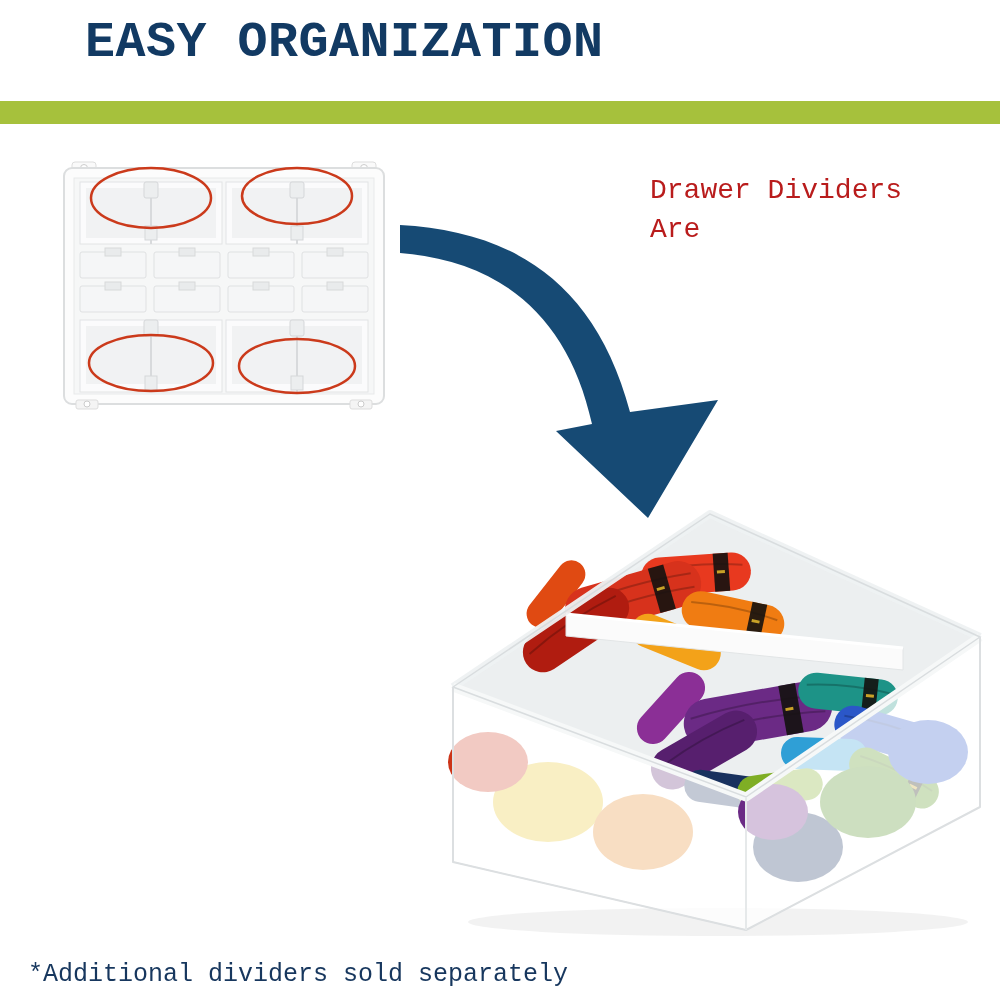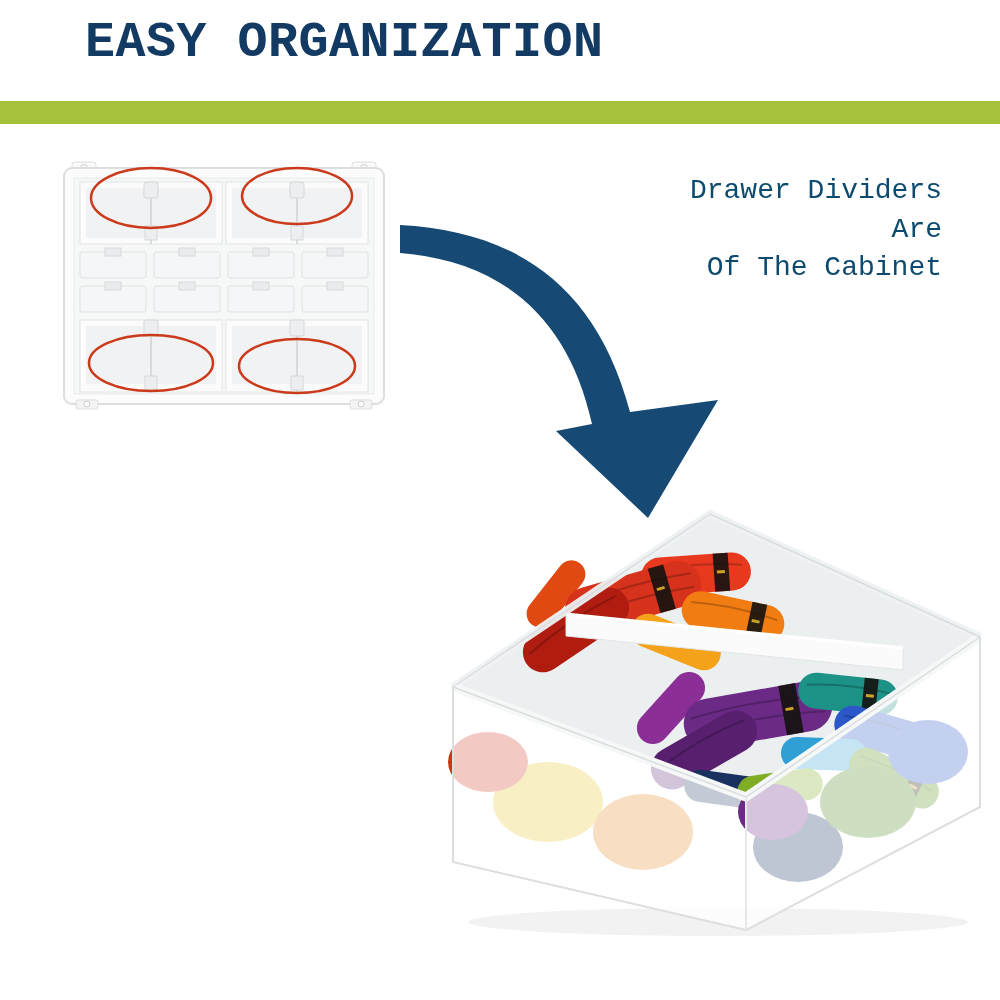--- a/index.html
+++ b/index.html
@@ -10,21 +10,21 @@
   }
   .title{
     position:absolute;left:85px;top:14px;margin:0;
     font-size:50px;font-weight:900;letter-spacing:.5px;color:#123a63;
   }
   .accent-bar{
     position:absolute;left:0;top:101px;width:1000px;height:23px;background:#a6c13c;
   }
   .callout{
     position:absolute;left:650px;top:172px;width:292px;
-    font-size:28px;line-height:1.38;color:#0c4a6e;text-align:right;
+    font-size:28px;line-height:1.38;color:#b91c1c;text-align:left;
   }
   .footnote{
     position:absolute;left:28px;top:960px;font-size:25px;color:#17375e;
   }
   .cabinet{position:absolute;left:58px;top:160px;}
   .arrow{position:absolute;left:390px;top:195px;}
   .drawer{position:absolute;left:428px;top:502px;}
   .hl{fill:none;stroke:#cb3a1b;stroke-width:2.5;}
   .capline{fill:none;stroke:rgba(0,0,0,0.22);stroke-width:2;}
 </style>
@@ -106,21 +106,20 @@
     <ellipse class="hl" cx="93" cy="203" rx="62" ry="28"></ellipse>
     <ellipse class="hl" cx="239" cy="206" rx="58" ry="27"></ellipse>
   </svg>
 
   <svg class="arrow" width="345" height="340" viewBox="0 0 345 340">
     <path d="M 10 30 C 120 36 205 85 240 217 L 328 205 L 258 323 L 166 236 L 202 229 C 178 120 110 66 10 58 Z" fill="#164a74" stroke-linejoin="round"></path>
   </svg>
 
   <div class="callout">
     <div>Drawer Dividers Are</div>
-    <div>Of The Cabinet</div>
   </div>
 
   <svg class="drawer" width="562" height="435" viewBox="0 0 562 435" aria-label="Clear plastic drawer filled with colorful embroidery floss, split by a white divider">
     <ellipse cx="290" cy="420" rx="250" ry="14" fill="rgba(0,0,0,0.05)"></ellipse>
 
     <polygon points="25,185 282,12 552,135 318,295" fill="#eceff0"></polygon>
 
     <g>
       <g transform="translate(128,92) rotate(-52)">
           <rect x="-39" y="-14" width="78" height="28" rx="14" fill="#e04a12"></rect>
@@ -217,14 +216,15 @@
 
     <g>
       <path d="M25,185 L282,12 L552,135" fill="none" stroke="#eef1f2" stroke-width="8" stroke-linejoin="round" opacity="0.95"></path>
       <path d="M25,185 L318,295 L552,135" fill="none" stroke="#f6f8f8" stroke-width="9" stroke-linejoin="round"></path>
       <polygon points="25,185 282,12 552,135 318,295" fill="none" stroke="#d9dddf" stroke-width="1.5"></polygon>
       <path d="M25,185 L25,360 L318,428 L552,305 L552,135" fill="none" stroke="#dcdfe1" stroke-width="2" stroke-linejoin="round"></path>
       <line x1="318" y1="295" x2="318" y2="428" stroke="#e6e9ea" stroke-width="2"></line>
     </g>
   </svg>
 
+  <div class="footnote">*Additional dividers sold separately</div>
 
 </div>
 
 </body></html>

